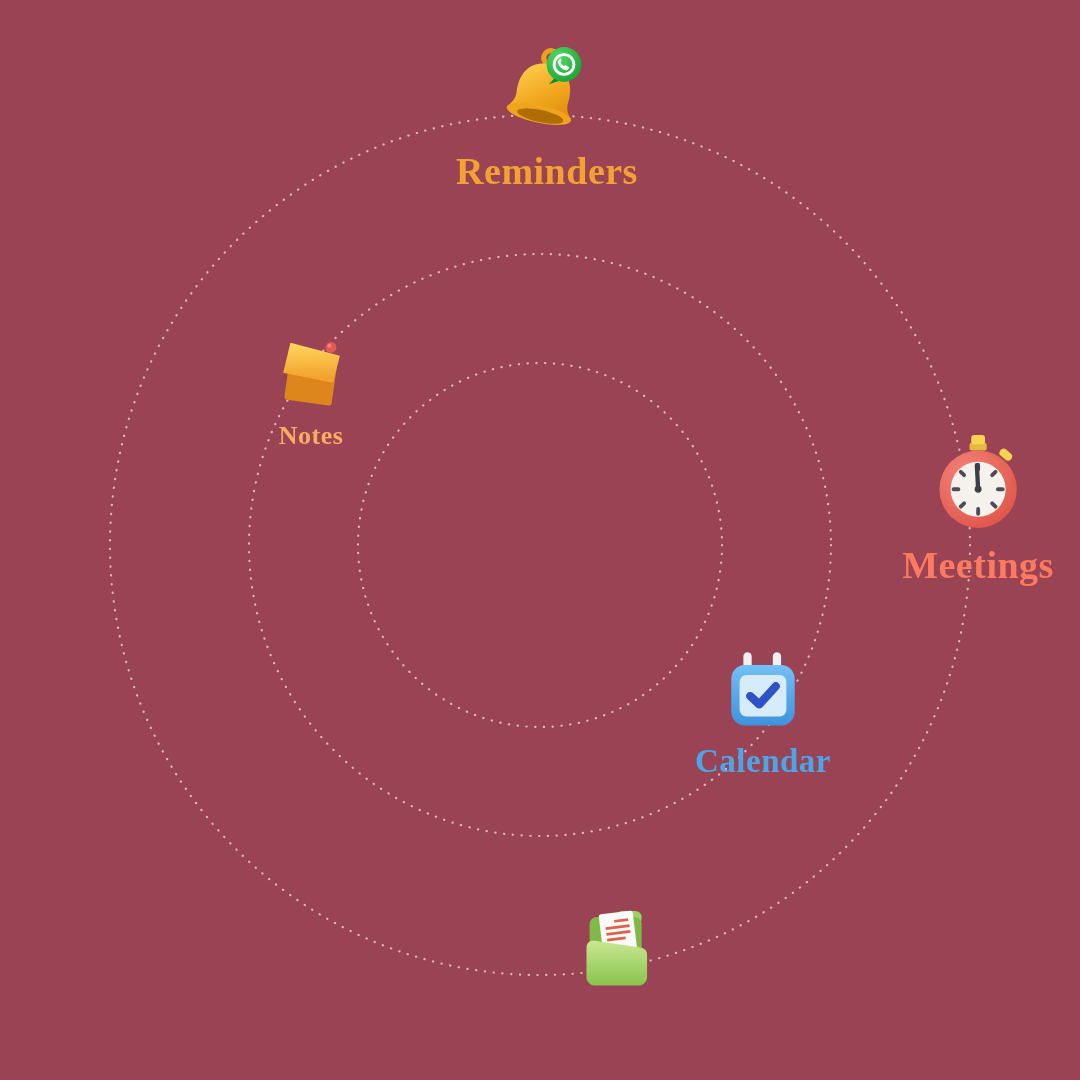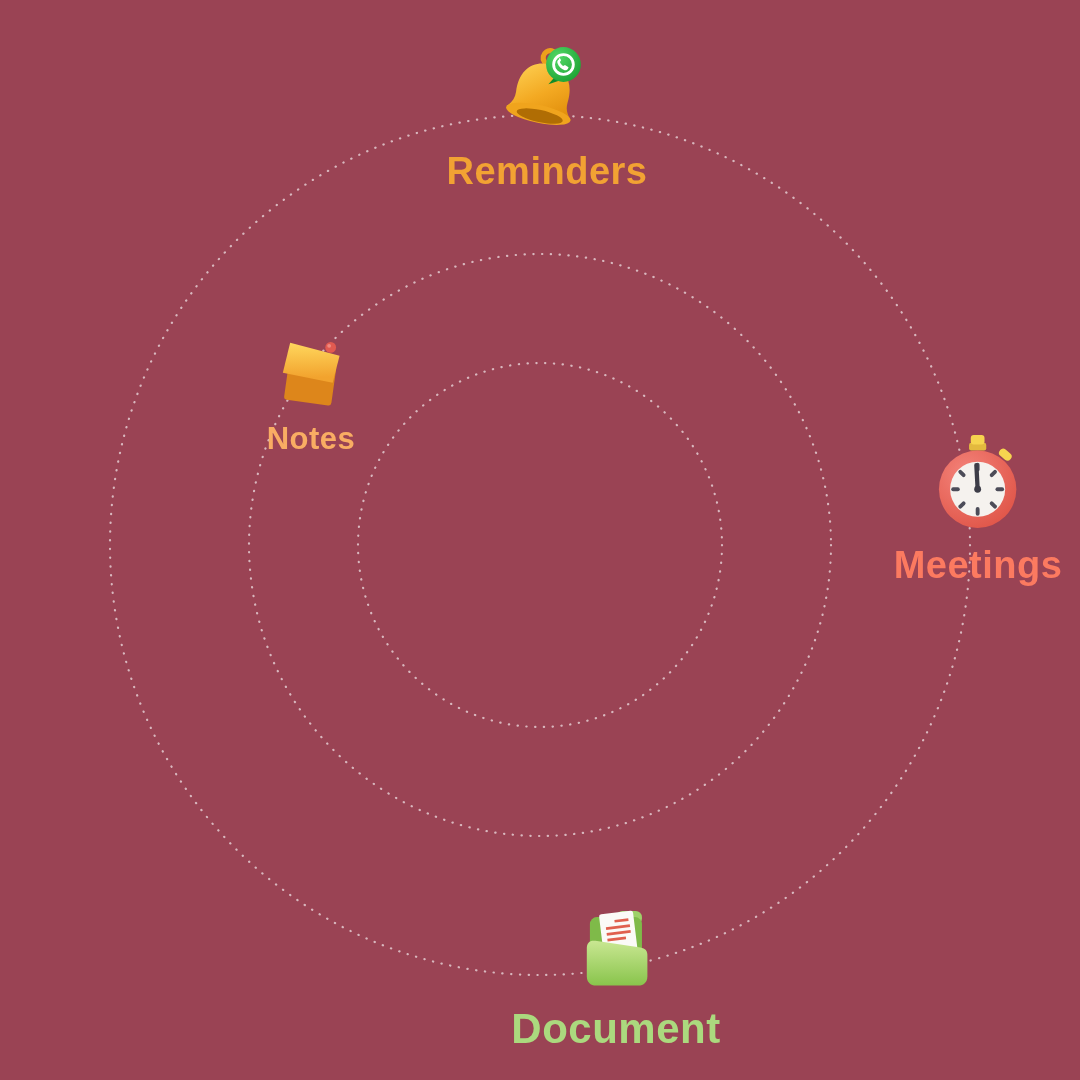--- a/index.html
+++ b/index.html
@@ -28,29 +28,30 @@
     flex-direction: column;
     align-items: center;
     transform: translateX(-50%);
     cursor: pointer;
   }
   .item .label {
     font-weight: 700;
     letter-spacing: 0.5px;
     white-space: nowrap;
     line-height: 1;
+    font-family: Liberation Serif, serif;
   }
   
   .it-reminders { left: 547px; top: 41px;  gap: 17px; }
   .it-reminders .icon  { width: 94px;  height: 94px; }
   .it-reminders .label { font-size: 38px; }
 
   .it-notes { left: 311px; top: 332px; gap: 11px; }
   .it-notes .icon  { width: 78px; height: 80px; }
-  .it-notes .label { font-size: 31px; text-align: right; }
+  .it-notes .label { font-size: 26px; text-align: right; }
 
   .it-meetings { left: 978px; top: 433px; gap: 16px; }
   .it-meetings .icon  { width: 86px; height: 97px; }
   .it-meetings .label { font-size: 38px; }
 
   .it-queries { left: 112px; top: 508px; gap: 14px; }
   .it-queries .icon  { width: 97px; height: 97px; }
   .it-queries .label { font-size: 38px; }
 
   .it-calendar { left: 763px; top: 650px; gap: 12px; }
@@ -146,36 +147,51 @@
         <line x1="21.5" y1="65" x2="27" y2="65"></line>
         <line x1="29.8" y1="44.8" x2="33.7" y2="48.7"></line>
       </g>
       <line x1="50" y1="65" x2="48.5" y2="37" stroke="#3D3D48" stroke-width="5" stroke-linecap="round"></line>
       <circle cx="50" cy="65" r="4" fill="#3D3D48"></circle>
     </svg>
     <div class="label" style="color: rgb(252, 122, 96);">Meetings</div>
   </div>
 
 
+  <div class="item it-calendar">
+    <svg class="icon" viewBox="0 0 100 110">
+      <defs>
+        <linearGradient id="g-cal" x1="0" y1="0" x2="0" y2="1">
+          <stop offset="0" stop-color="#74C0F4"></stop>
+          <stop offset="1" stop-color="#3E92DE"></stop>
+        </linearGradient>
+      </defs>
+      <rect x="24" y="3" width="11" height="28" rx="5.5" fill="#F2F2F4"></rect>
+      <rect x="63" y="3" width="11" height="28" rx="5.5" fill="#F2F2F4"></rect>
+      <rect x="8" y="20" width="84" height="80" rx="18" fill="url(#g-cal)"></rect>
+      <rect x="19" y="33" width="62" height="55" rx="9" fill="#D6ECFA"></rect>
+      <path d="M33 61 L45 72 L67 48" fill="none" stroke="#2F52C8" stroke-width="11" stroke-linecap="round" stroke-linejoin="round"></path>
+    </svg>
+    <div class="label" style="color: rgb(75, 165, 233);">Calendar</div>
+  </div>
 
   <div class="item it-document">
     <svg class="icon" viewBox="0 0 100 112">
       <defs>
         <linearGradient id="g-folder" x1="0" y1="0" x2="0" y2="1">
           <stop offset="0" stop-color="#C9E792"></stop>
           <stop offset="1" stop-color="#89C44C"></stop>
         </linearGradient>
       </defs>
       <rect x="50" y="14" width="33" height="18" rx="8" fill="#9ED168"></rect>
       <rect x="16" y="22" width="67" height="68" rx="9" fill="#7FBA49"></rect>
       <g transform="rotate(-7 52 46)">
         <rect x="31" y="16" width="44" height="54" rx="3" fill="#FBFAF7"></rect>
         <line x1="50" y1="27" x2="68" y2="27" stroke="#E0604E" stroke-width="3.5"></line>
         <line x1="38" y1="35" x2="69" y2="35" stroke="#E0604E" stroke-width="3.5"></line>
         <line x1="38" y1="42.5" x2="69" y2="42.5" stroke="#E0604E" stroke-width="3.5"></line>
         <line x1="38" y1="50" x2="62" y2="50" stroke="#E0604E" stroke-width="3.5"></line>
       </g>
       <path d="M12 62 C12 55 16 51.5 23 52.5 L81 61 C87.5 62 90 65.5 90 71.5 L90 98 C90 105.5 85.5 110 78 110 L24 110 C16.5 110 12 105.5 12 98 Z" fill="url(#g-folder)"></path>
     </svg>
-    <div class="label" style="color: rgb(171, 217, 126);">Document</div>
   </div>
 
 </div>
 
 </body></html>

